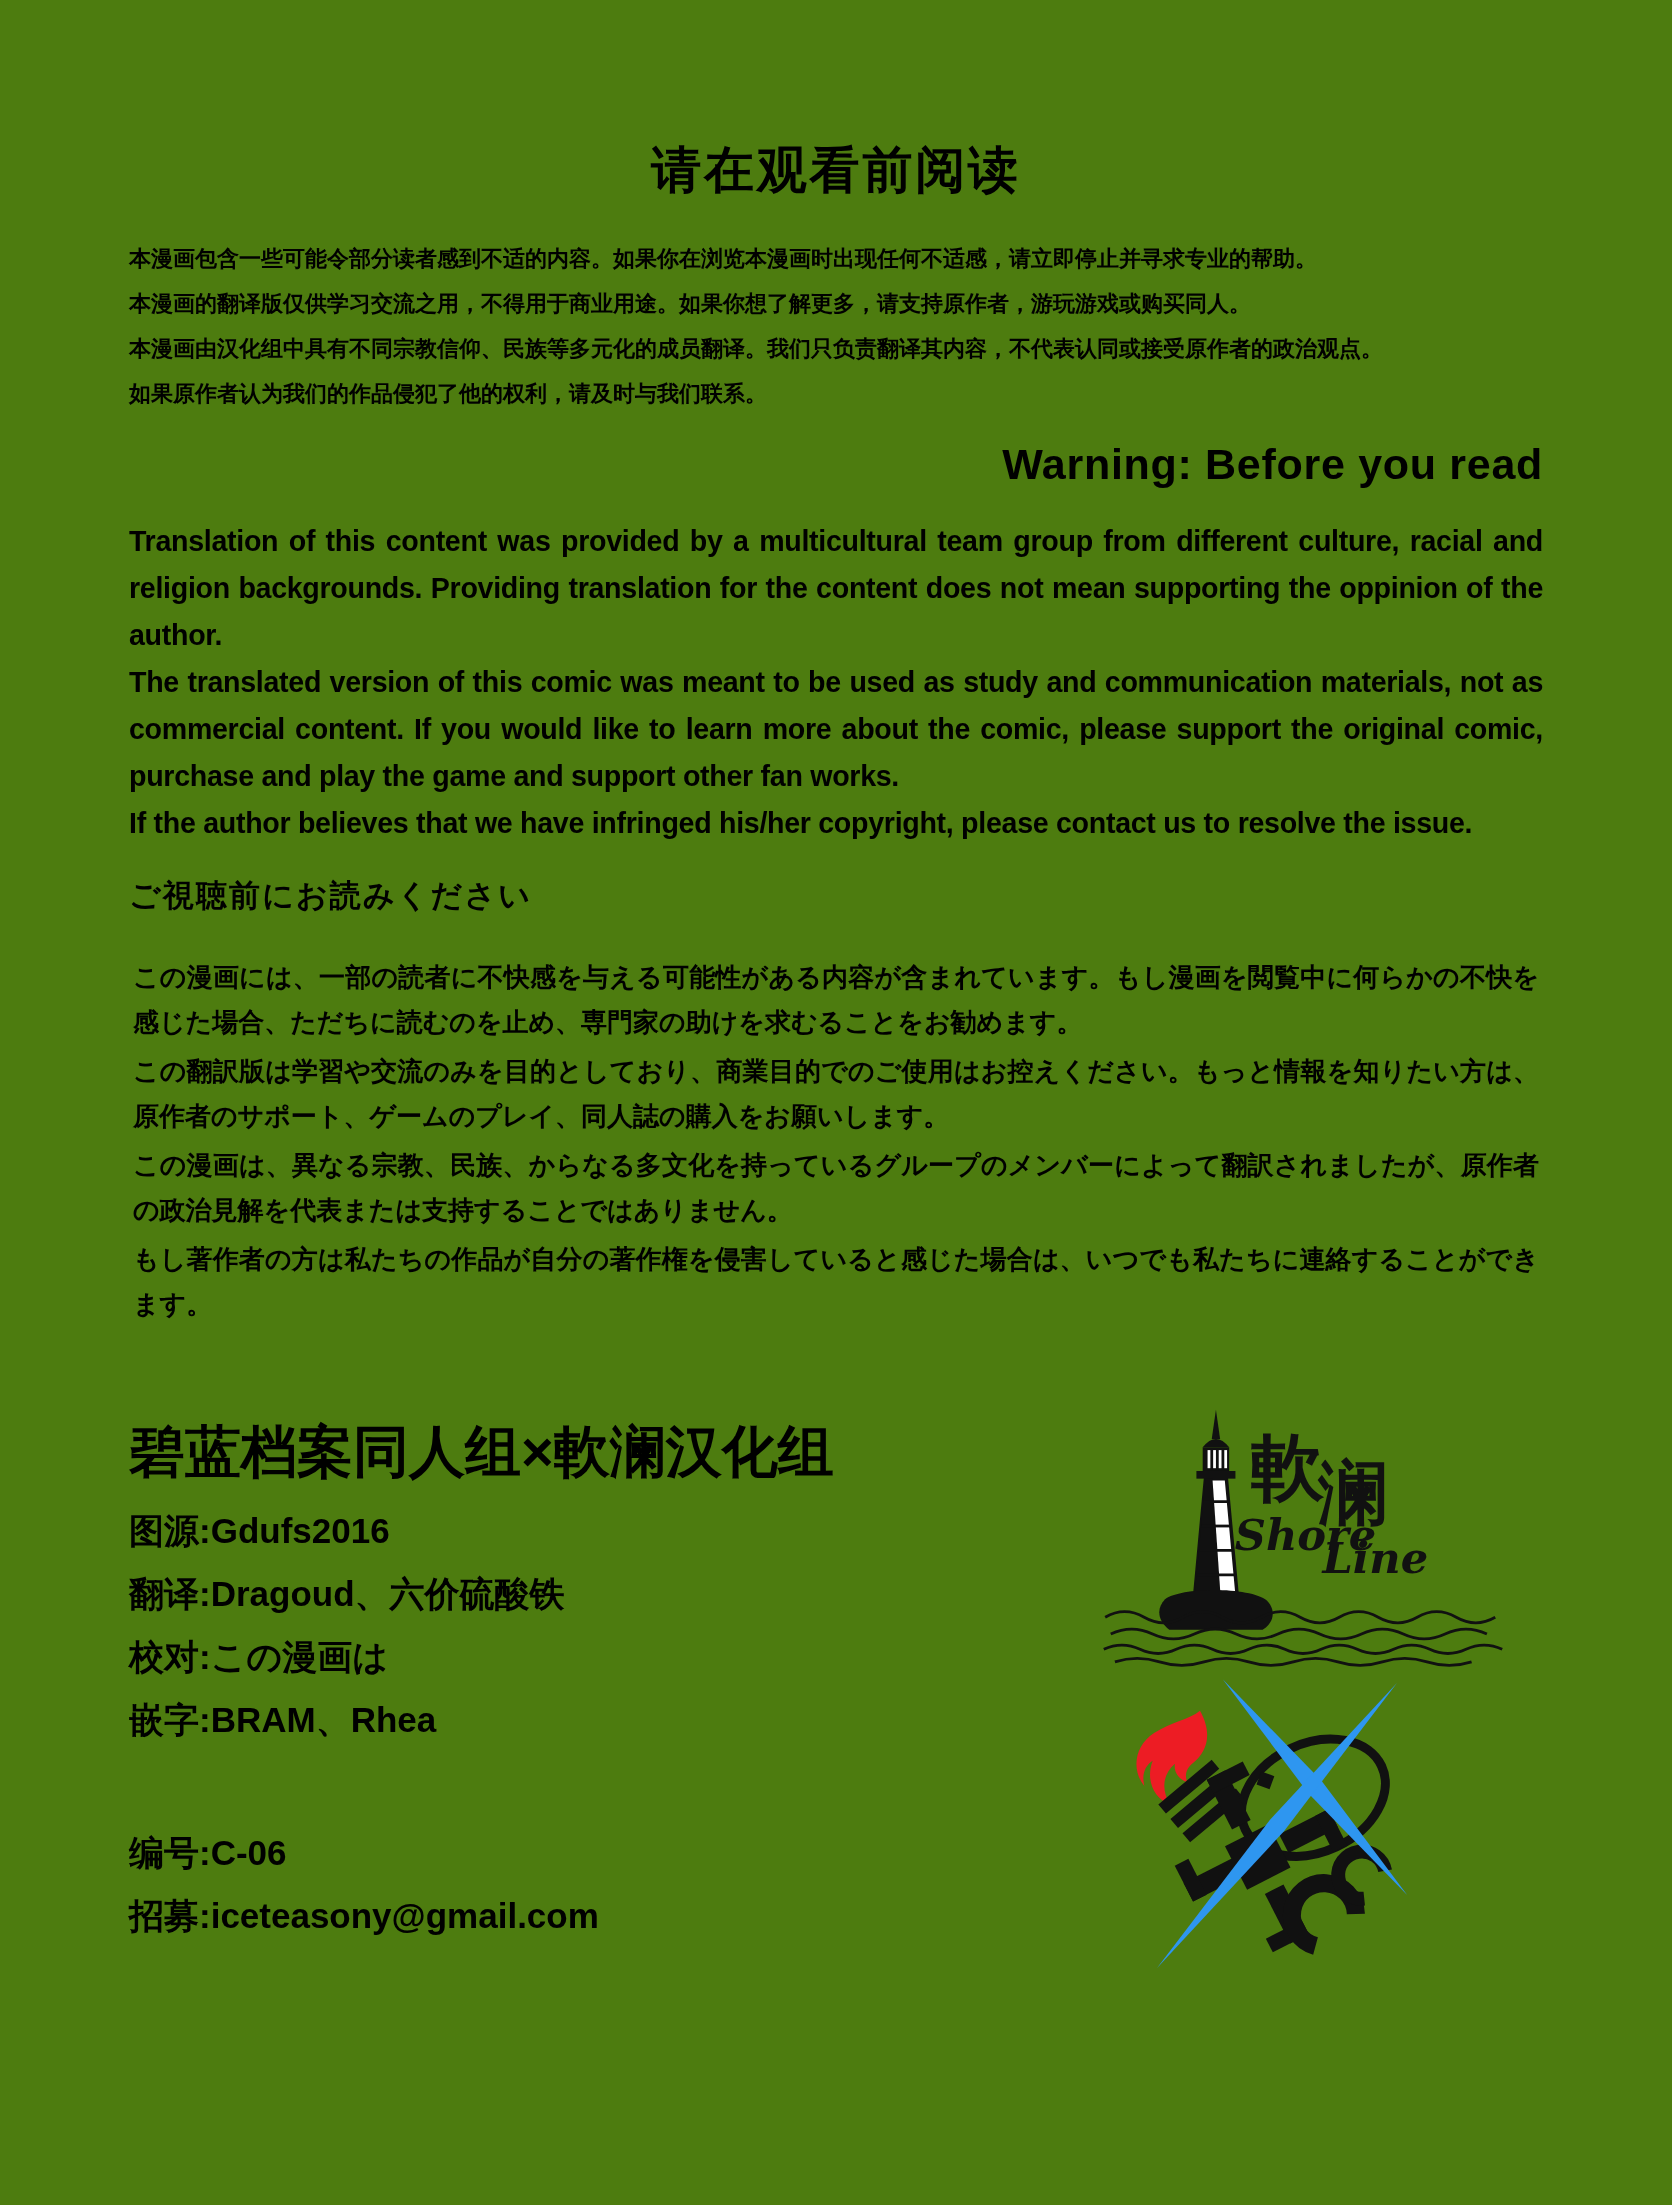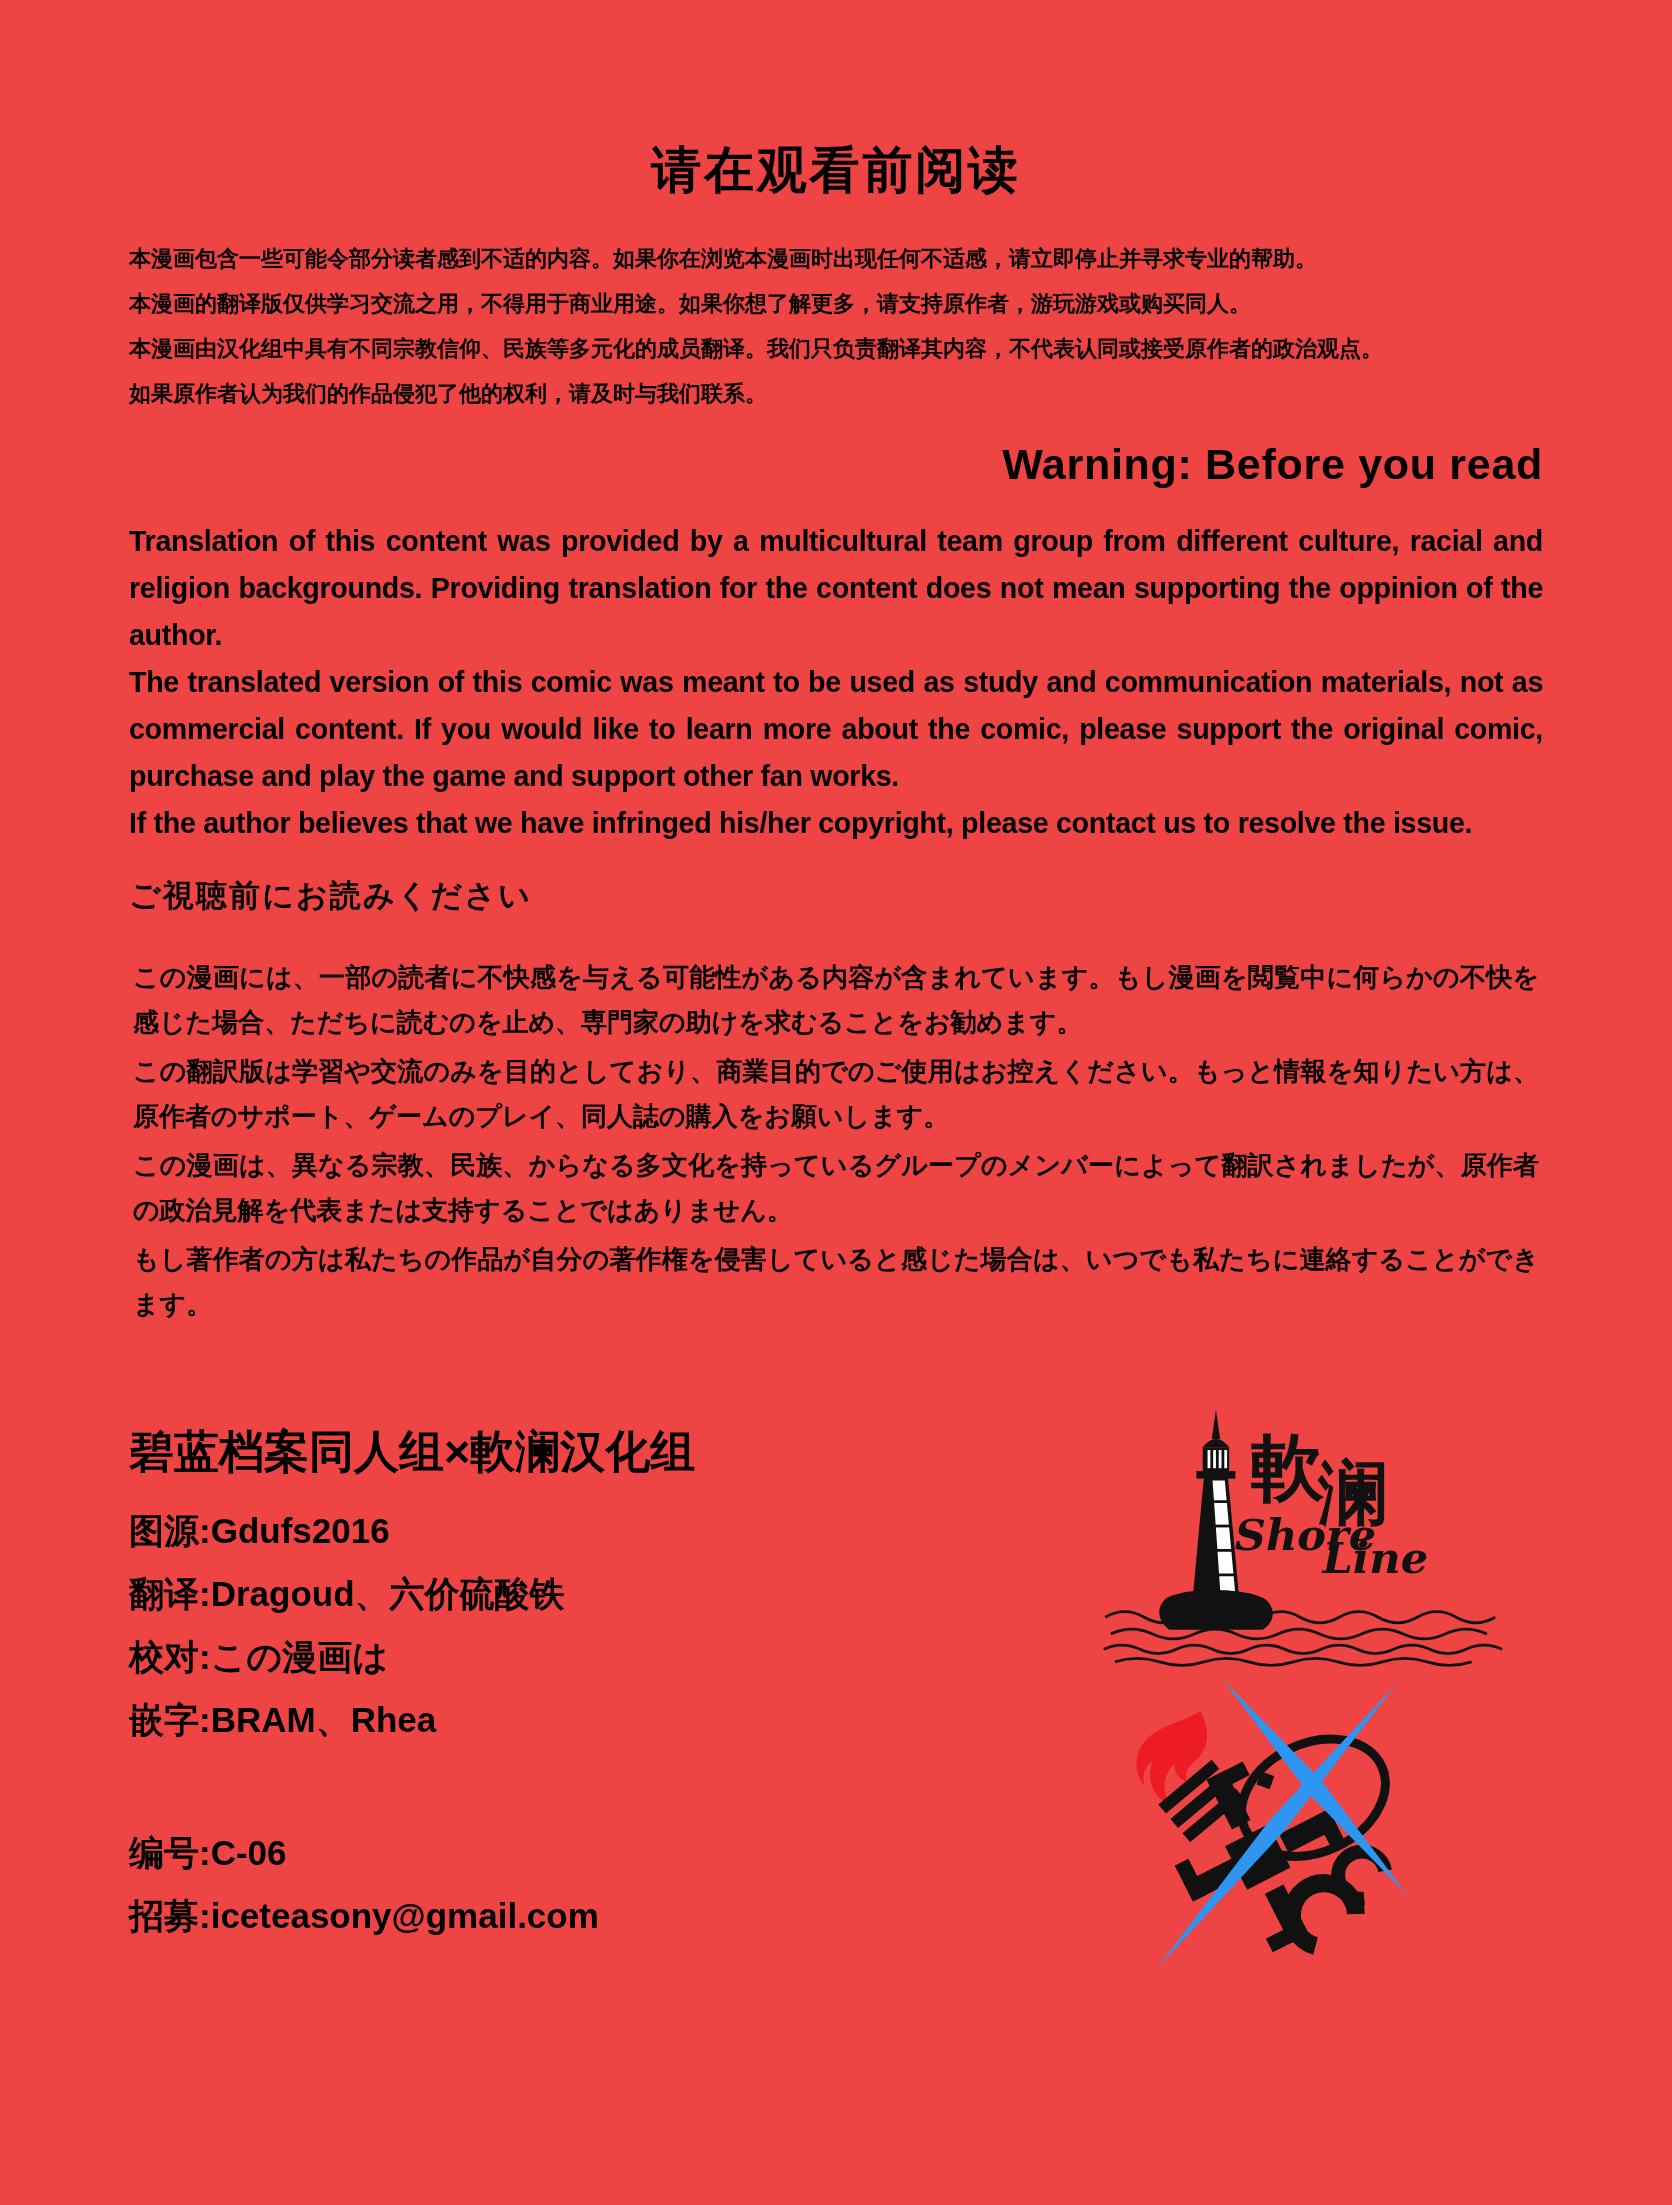--- a/index.html
+++ b/index.html
@@ -1,20 +1,20 @@
 <!DOCTYPE html>
 <html style="font-size:11px"><head>
 <meta charset="utf-8">
 <style>
   html,body{margin:0;padding:0;background:#888;}
   .page{
     position:relative;
     width:1672px;height:2205px;
     margin:0 auto;
-    background:#ef4444;
+    background:#4d7c0f;
     color:#000;
     font-family:"Liberation Sans", sans-serif;
     overflow:hidden;
   }
   .text-col{position:absolute;left:129px;top:0;width:1414px;}
 
   .cn-title{
     margin:137px 0 32px 0;
     text-align:center;
     font-size:50px;font-weight:900;letter-spacing:2.8px;
@@ -38,21 +38,21 @@
     margin:28px 0 38px 0;
     font-size:31px;font-weight:800;letter-spacing:2.1px;
   }
   .para-jp{
     margin:4px;
     font-size:26px;line-height:45px;font-weight:700;
     text-align:justify;
   }
 
   .credits{position:absolute;left:129px;top:1425px;}
-  .credits-group{font-size:45px;font-weight:900;line-height:54px;margin-bottom:21px;}
+  .credits-group{font-size:56px;font-weight:900;line-height:54px;margin-bottom:21px;}
   .credit-line{font-size:35px;font-weight:800;height:63px;display:flex;align-items:center;}
   .credits-meta{margin-top:70px;}
 
   .logos{
     position:absolute;right:160px;top:1390px;width:418px;
     display:flex;flex-direction:column;align-items:center;gap:0px;
   }
   .logo-shoreline svg,.logo-emblem svg{display:block;}
   .kanji{font-family:"DejaVu Serif", serif;font-weight:bold;}
   .script{font-family:"DejaVu Serif", serif;font-style:italic;font-weight:bold;}

